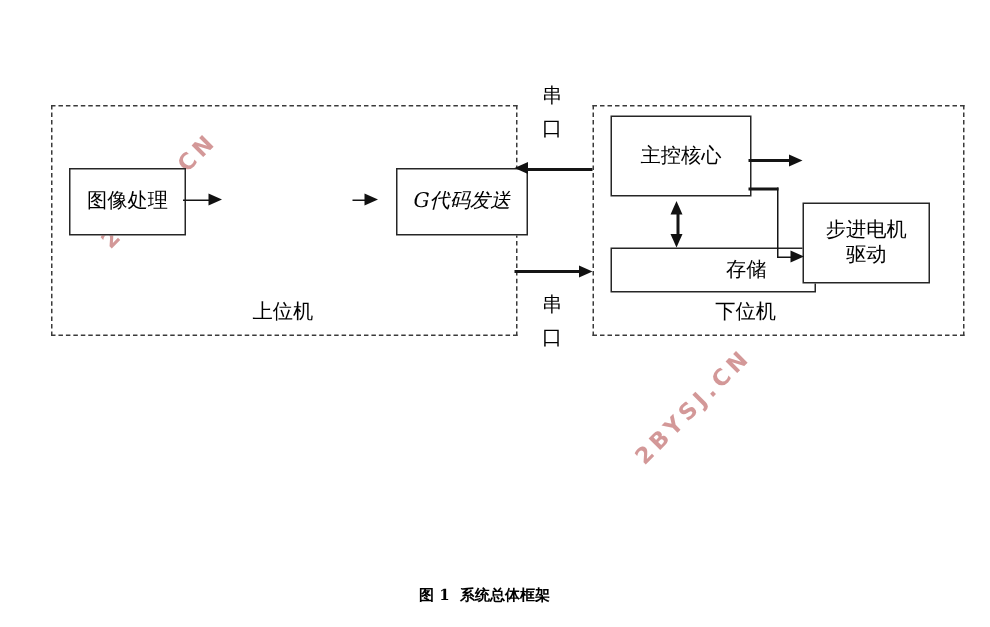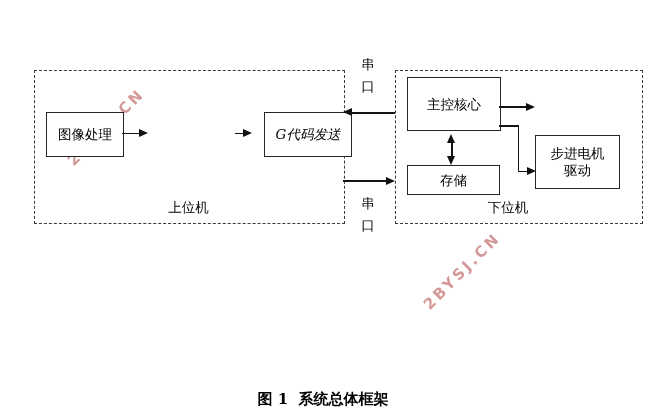--- a/index.html
+++ b/index.html
@@ -27,21 +27,21 @@
   .arr-u { border-left:4.5px solid transparent; border-right:4.5px solid transparent; border-bottom:9px solid #111; }
   .arr-d { border-left:4.5px solid transparent; border-right:4.5px solid transparent; border-top:9px solid #111; }
   .watermark {
     position:absolute; width:140px; text-align:center;
     font-family:"DejaVu Sans","Liberation Sans",sans-serif;
     font-size:15px; font-weight:600; letter-spacing:3px;
     transform:rotate(-45deg); opacity:0.8;
   }
   .caption {
     position:absolute; left:0; right:14px; top:390px; text-align:center;
-    font-size:15px; font-weight:700; white-space:pre;
+    font-size:10px; font-weight:700; white-space:pre;
   }
 </style>
 </head>
 <body>
 
 <div class="stage">
 
   <div class="watermark" style="left:36px; top:118px; color:#c97f7f;">2BYSJ.CN</div>
   <div class="watermark" style="left:392px; top:262px; color:#c97f7f;">2BYSJ.CN</div>
 
@@ -62,24 +62,24 @@
   <div class="serial-label" style="left:360px; top:192px;">串
 口</div>
 
   <div class="arr arr-l" style="left:343px; top:108px;"></div>
   <div class="hline" style="left:351px; top:112px; width:44px;"></div>
 
   <div class="hline" style="left:343px; top:180px; width:45px;"></div>
   <div class="arr arr-r" style="left:386px; top:176.5px;"></div>
 
   <div class="dashed-box" style="left:395px; top:70px; width:246px; height:152px;"></div>
-  <div class="section-label" style="left:382px; top:199px; width:204px;padding-left:24px;">下位机</div>
+  <div class="section-label" style="left:395px; top:199px; width:204px;">下位机</div>
 
   <div class="node" style="left:407px; top:77px; width:92px; height:52px;">主控核心</div>
-  <div class="node" style="left:407px; top:165px; width:91px; height:28px;">存储</div>
+  <div class="node" style="left:407px; top:165px; width:91px; height:28px;padding-left:44px;">存储</div>
   <div class="node" style="left:535px; top:135px; width:83px; height:52px;">步进电机
 驱动</div>
 
   <div class="hline" style="left:499px; top:106px; width:29px;"></div>
   <div class="arr arr-r" style="left:526px; top:102.5px;"></div>
 
   <div class="arr arr-u" style="left:447px; top:134px;"></div>
   <div class="vline" style="left:451px; top:141px; height:17px;"></div>
   <div class="arr arr-d" style="left:447px; top:156px;"></div>
 

